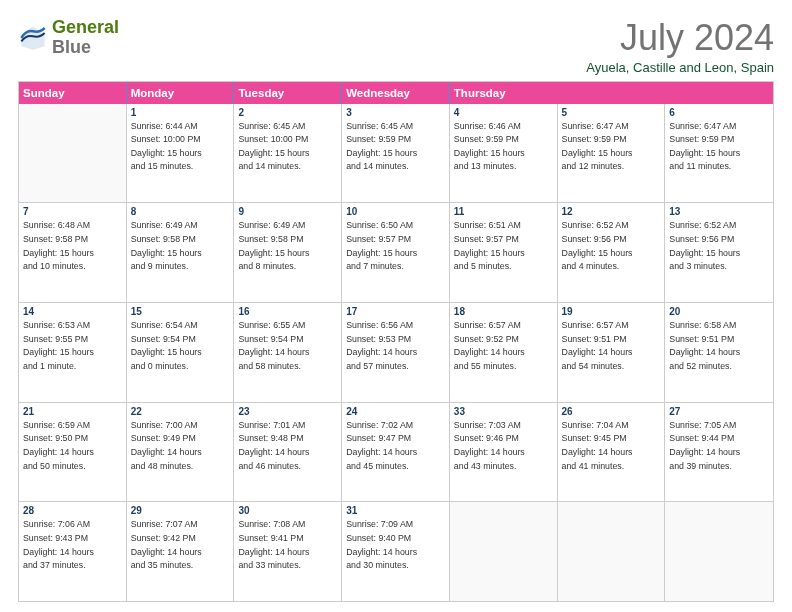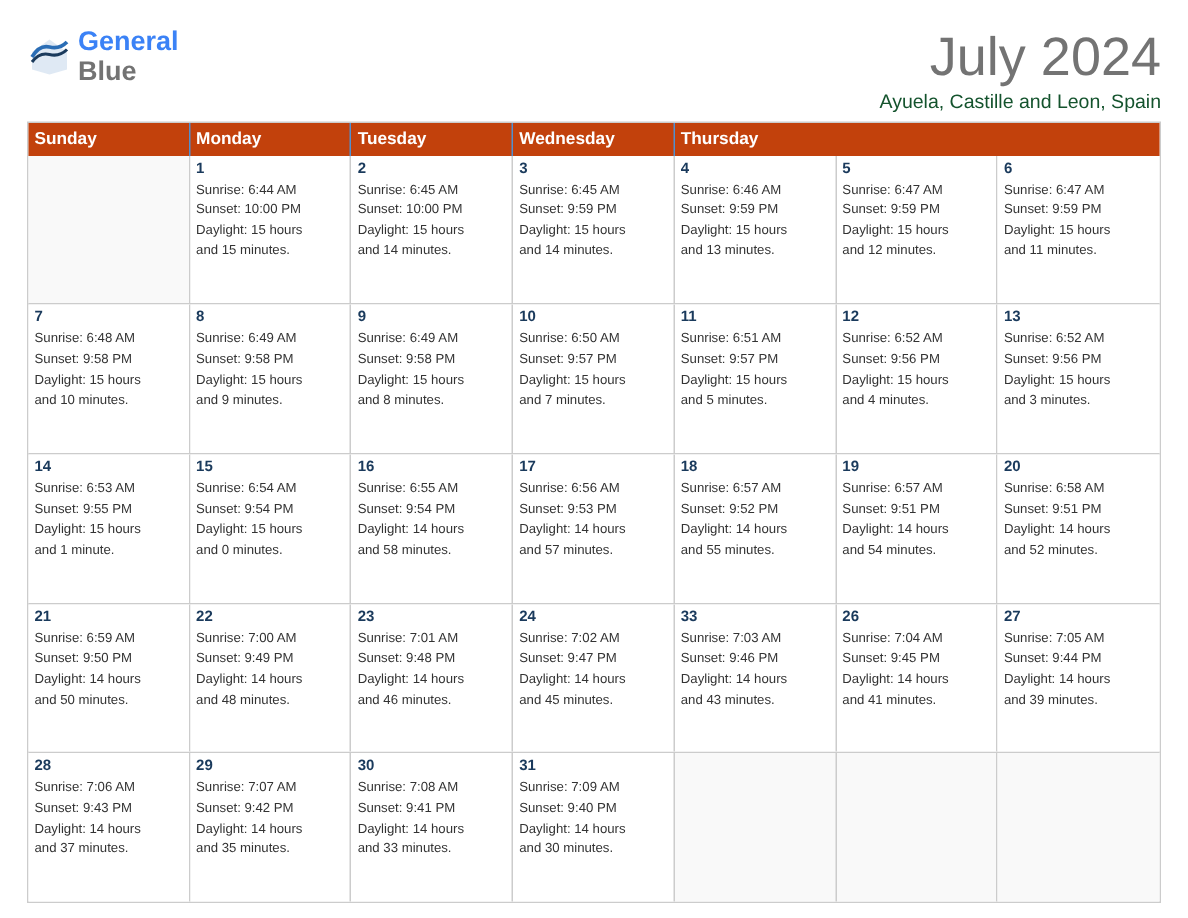--- a/index.html
+++ b/index.html
@@ -55,21 +55,21 @@
     }
     .calendar {
       flex: 1;
       display: flex;
       flex-direction: column;
       border: 1px solid #ccc;
     }
     .cal-header {
       display: grid;
       grid-template-columns: repeat(7, 1fr);
-      background: #c2410c;
+      background: #ec4899;
     }
     .cal-header-cell {
       color: #fff;
       font-size: 11.5px;
       font-weight: bold;
       padding: 5px 4px;
       text-align: left;
       border-right: 1px solid #5090d0;
     }
     .cal-header-cell:last-child { border-right: none; }
@@ -114,21 +114,21 @@
   <div class="header">
     <div class="logo">
       <svg class="logo-icon" viewBox="0 0 36 36">
         <rect x="0" y="0" width="36" height="36" fill="white"></rect>
 
         <polygon points="18,4 32,14 32,28 18,32 4,28 4,14" fill="#2a6db5" opacity="0.15"></polygon>
         <path d="M4 18 Q10 8 18 10 Q26 12 32 6" stroke="#2a6db5" stroke-width="3" fill="none"></path>
         <path d="M4 22 Q10 14 18 16 Q26 18 32 12" stroke="#1a3a5c" stroke-width="2.5" fill="none"></path>
       </svg>
       <div>
-        <div class="logo-text" style="color:#3b82f6;">General</div>
+        <div class="logo-text" style="color:#4d7c0f;">General</div>
         <div class="logo-text logo-blue">Blue</div>
       </div>
     </div>
     <div class="title-block">
       <div class="month-title">July 2024</div>
       <div class="location">Ayuela, Castille and Leon, Spain</div>
     </div>
   </div>
 
   <div class="calendar">

